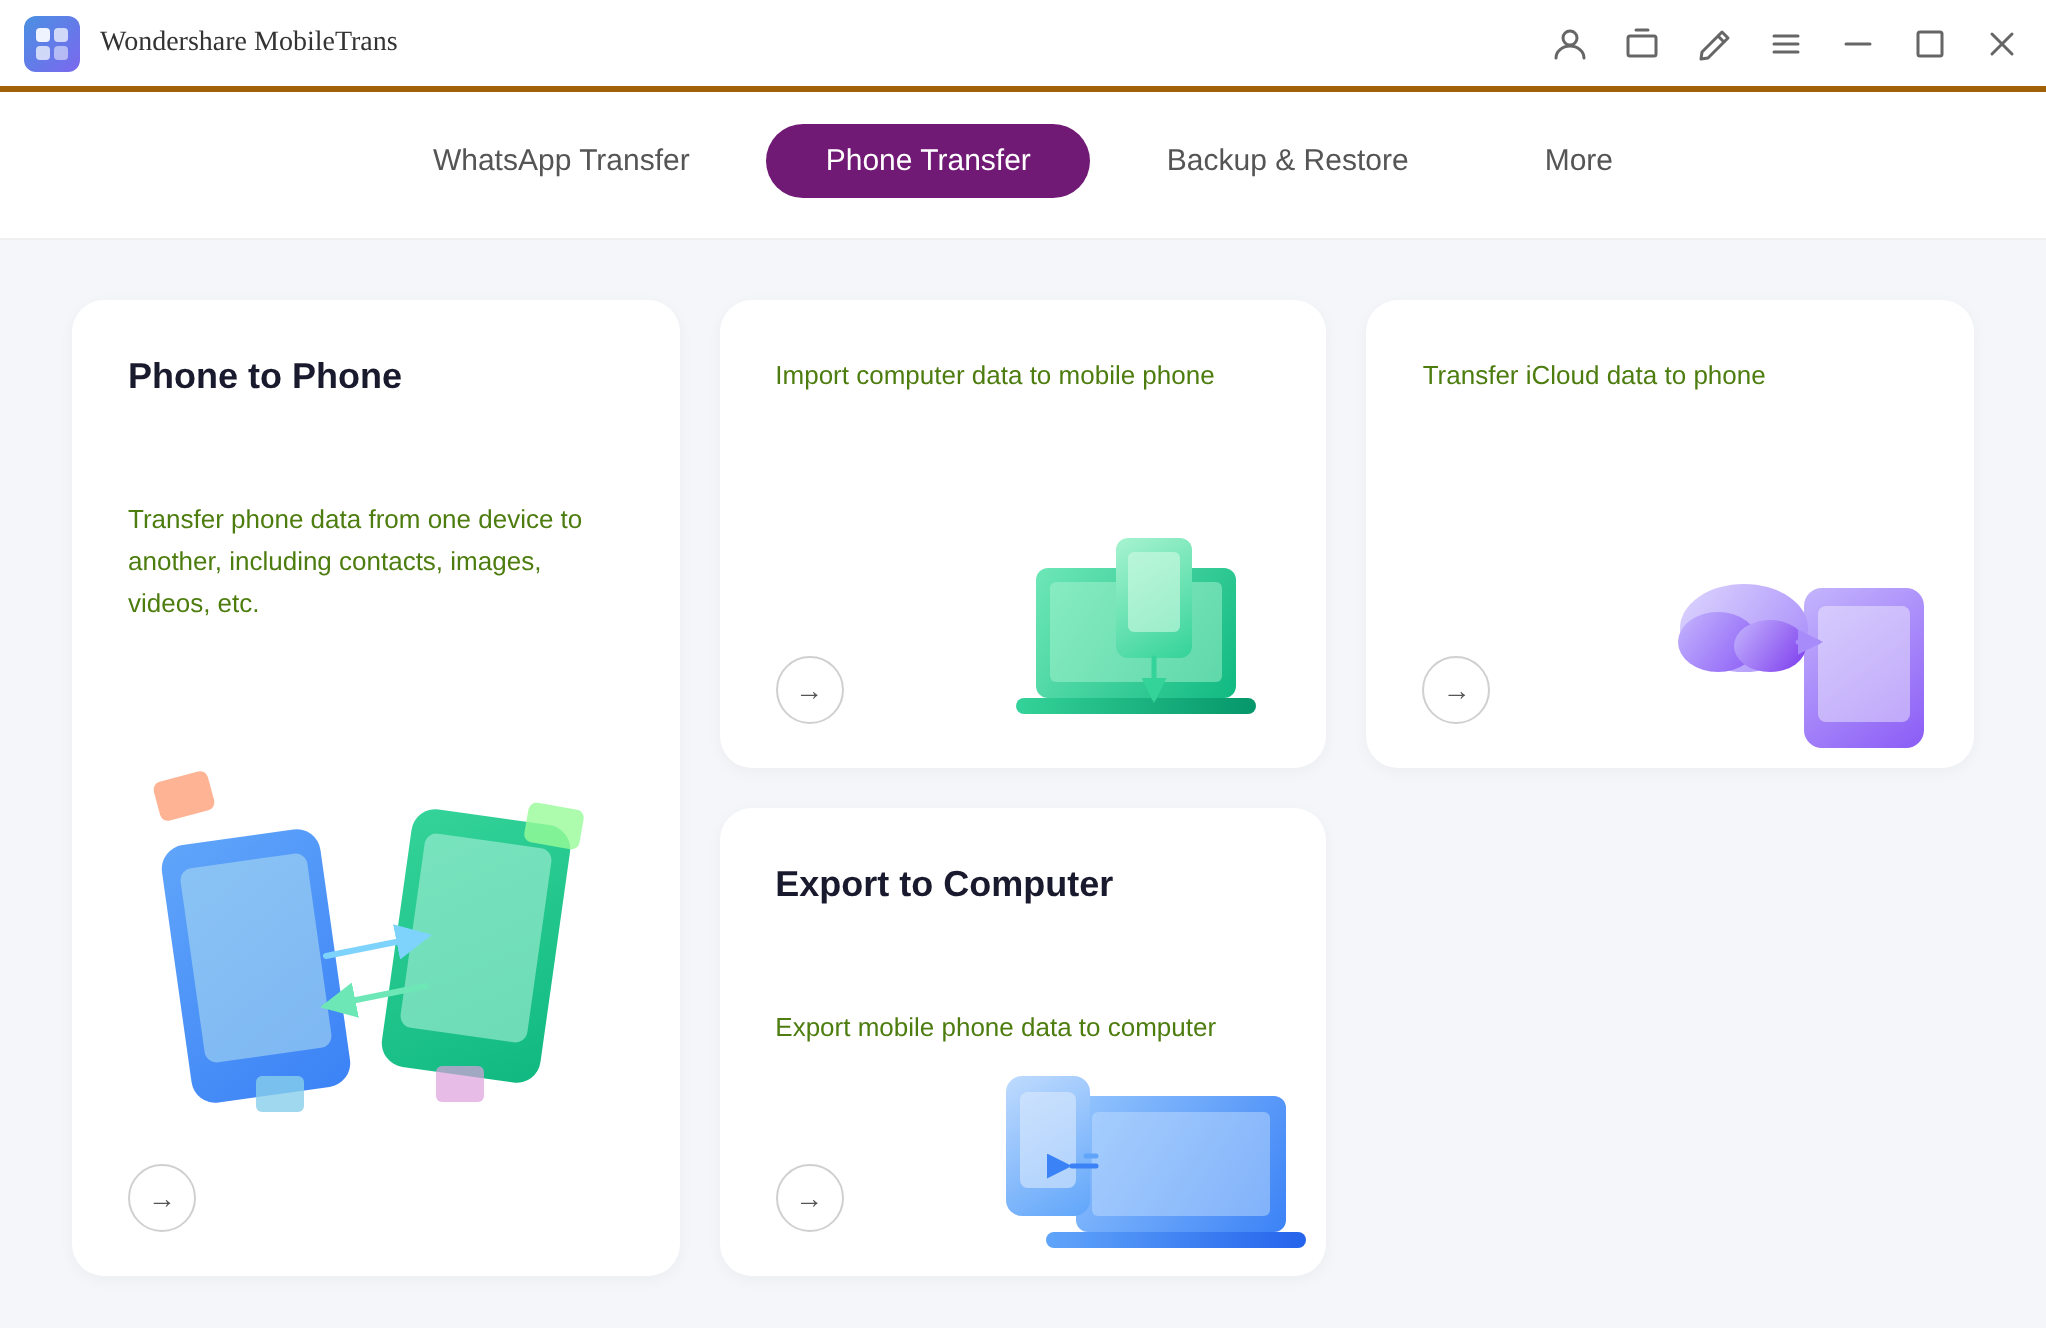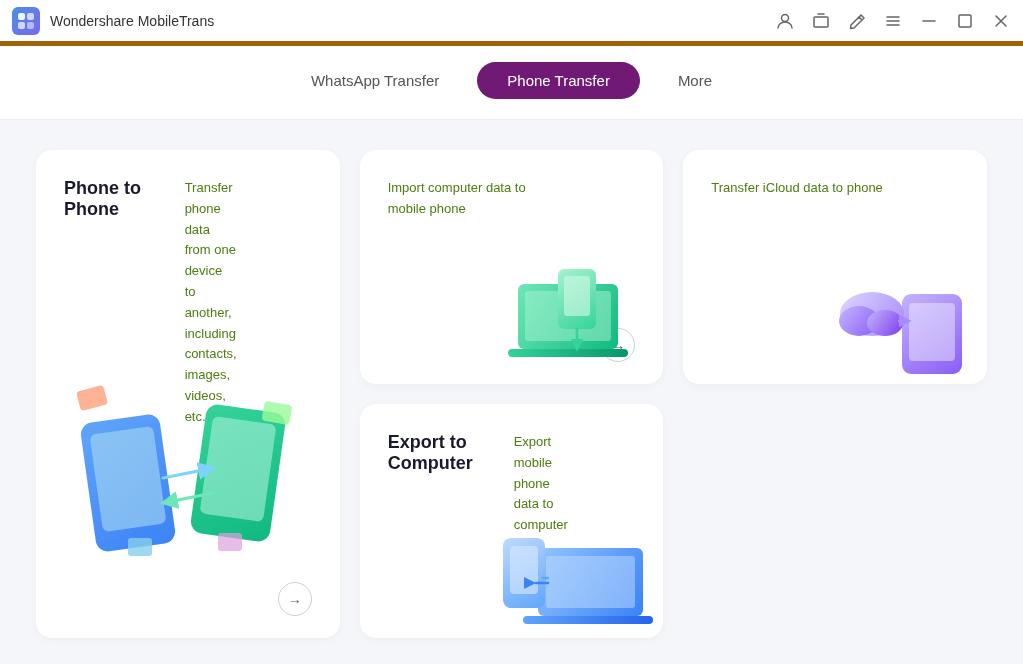--- a/index.html
+++ b/index.html
@@ -12,21 +12,22 @@
       user-select: none;
     }
 
     
     .titlebar {
       background: #ffffff;
       height: 46px;
       display: flex;
       align-items: center;
       padding: 0 12px;
-      border-bottom: 5px solid #a16207;
+      border-bottom: 3px solid #a16207;
+      font-family: Liberation Serif, serif;
     }
     .titlebar-logo {
       width: 28px;
       height: 28px;
       border-radius: 6px;
       background: linear-gradient(135deg, #4a90e2 0%, #7b68ee 100%);
       display: flex;
       align-items: center;
       justify-content: center;
       margin-right: 10px;
@@ -99,21 +100,21 @@
     .card {
       background: #ffffff;
       border-radius: 16px;
       padding: 28px 28px 22px;
       position: relative;
       overflow: hidden;
       cursor: pointer;
       transition: box-shadow 0.2s;
       box-shadow: 0 2px 8px rgba(0,0,0,0.04);
       display: flex;
-      flex-direction: row;
+      flex-direction: column;
       gap: 41px;
     }
 
     .card-large {
       grid-row: 1 / 3;
     }
 
     .card-title {
       font-size: 18px;
       font-weight: 700;
@@ -196,20 +197,21 @@
       <svg width="18" height="18" viewBox="0 0 18 18" fill="none">
         <path d="M4 4l10 10M14 4L4 14" stroke="#666" stroke-width="1.5" stroke-linecap="round"></path>
       </svg>
     </div>
   </div>
 </div>
 
 <div class="navbar">
   <button class="nav-tab">WhatsApp Transfer</button>
   <button class="nav-tab active">Phone Transfer</button>
+  <button class="nav-tab">Backup &amp; Restore</button>
   <button class="nav-tab">More</button>
 </div>
 
 <div class="main-content">
   <div class="cards-grid">
 
     <div class="card card-large">
       <div class="card-title">Phone to Phone</div>
       <div class="card-desc">Transfer phone data from one device to another, including contacts, images, videos, etc.</div>
 

